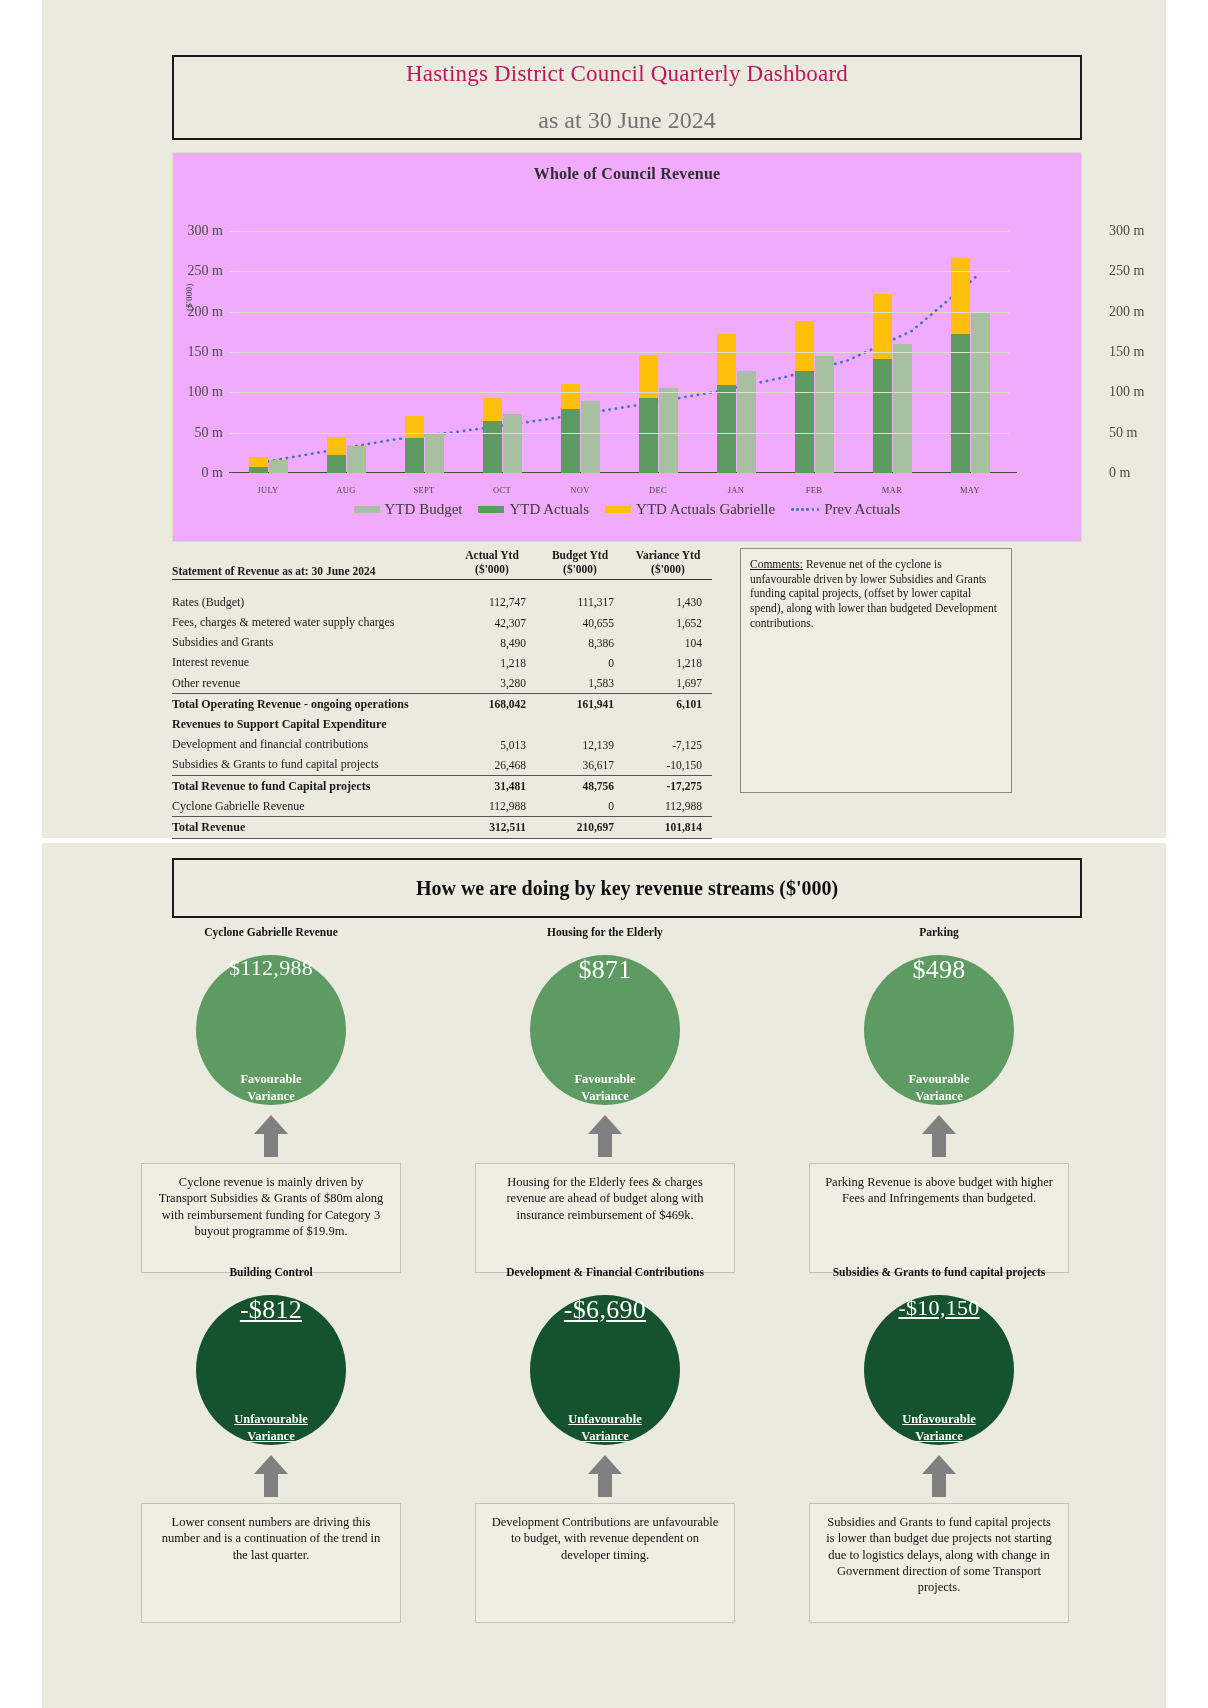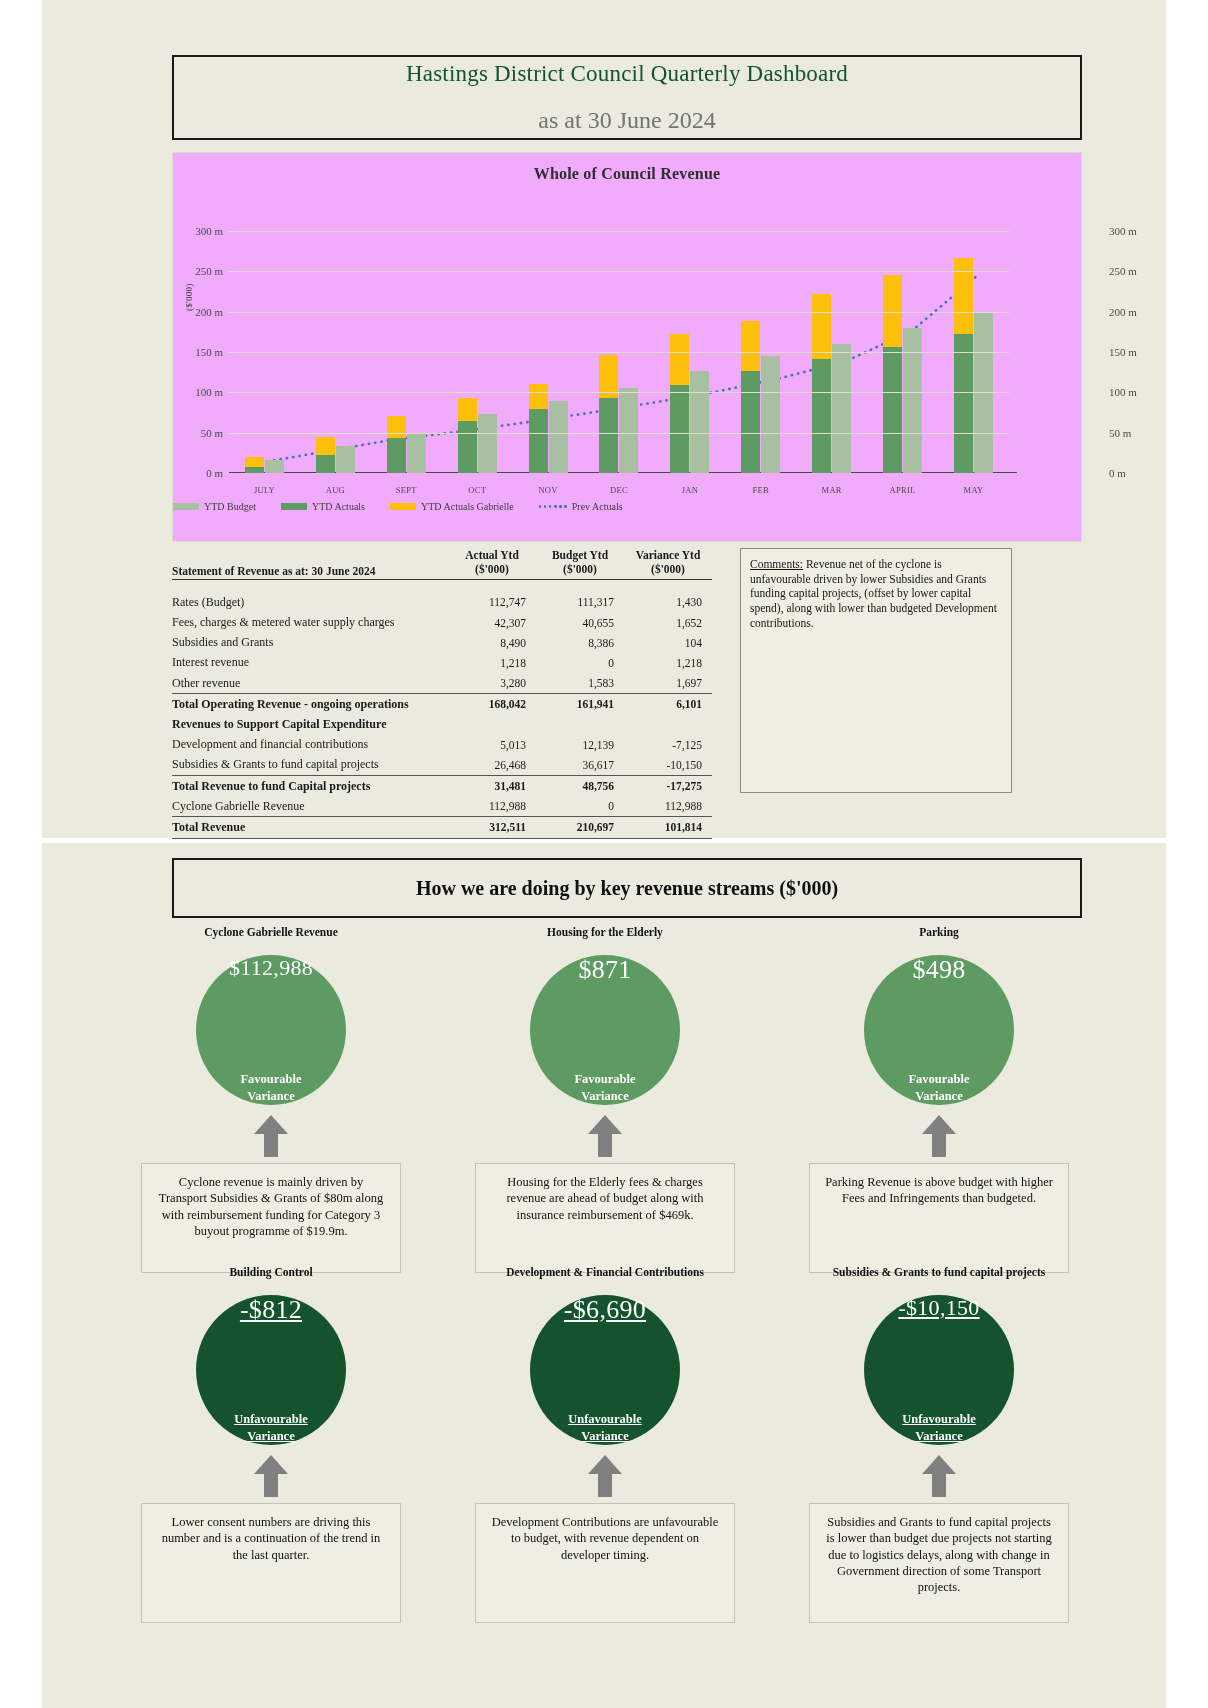--- a/index.html
+++ b/index.html
@@ -31,21 +31,21 @@
     top: 55px;
     width: 910px;
     height: 85px;
     border: 2.5px solid #1a1a1a;
     background: #eaeade;
     display: flex;
     flex-direction: column;
     align-items: center;
     justify-content: center;
   }
-  .title-line1 { font-size: 23px; letter-spacing: .2px; color: #14532d; }
+  .title-line1 { font-size: 23px; letter-spacing: .2px; color: #be185d; }
   .title-line2 { font-size: 24px; color: #737373; margin-top: 20px; }
 
   
   .chart-card {
     position: absolute;
     left: 172px;
     top: 152px;
     width: 910px;
     height: 390px;
     background: #f0abfc;
@@ -86,21 +86,21 @@
   }
   .axisline {
     position: absolute;
     left: 0; right: -8px;
     bottom: 0;
     height: 1.5px;
     background: #4a4a42;
   }
   .ytick {
     position: absolute;
-    font-size: 11px;
+    font-size: 14px;
     color: #4a4a44;
     white-space: nowrap;
   }
   .ytick.left  { right: calc(100% + 6px); transform: translateY(-50%); }
   .ytick.right { left: calc(100% + 100px); transform: translateY(-50%); }
   .bars-layer {
     position: absolute;
     left: 0; top: 0; right: 0; bottom: 0;
     display: flex;
     align-items: flex-end;
@@ -139,24 +139,24 @@
     left: 0; top: 0;
     width: 100%; height: 100%;
     overflow: visible;
     pointer-events: none;
   }
   .legend {
     position: absolute;
     left: 0; right: 0;
     top: 348px;
     display: flex;
-    justify-content: flex-start;
+    justify-content: center;
     align-items: center;
-    gap: 25px;
-    font-size: 10px;
+    gap: 16px;
+    font-size: 15px;
     color: #3c3c38;
   }
   .legend-item { display: flex; align-items: center; gap: 5px; }
   .legend-swatch { width: 26px; height: 7px; display: inline-block; }
   .legend-dots {
     width: 28px; height: 8px; display: inline-flex;
     align-items: center; gap: 2.5px;
   }
   .legend-dots i {
     width: 2.6px; height: 2.6px; border-radius: 50%;
@@ -392,28 +392,20 @@
               <div class="bar-budget" style="height: 116.906px;"></div>
               <div class="xtick">FEB</div>
             </div>
             <div class="month-group">
               <div class="bar-actual" style="height: 178.987px;">
                 <div class="seg-gab" style="height: 65.3062px;"></div>
                 <div class="seg-act" style="height: 113.681px;"></div>
               </div>
               <div class="bar-budget" style="height: 129px;"></div>
               <div class="xtick">MAR</div>
-            </div>
-            <div class="month-group">
-              <div class="bar-actual" style="height: 197.531px;">
-                <div class="seg-gab" style="height: 71.7562px;"></div>
-                <div class="seg-act" style="height: 125.775px;"></div>
-              </div>
-              <div class="bar-budget" style="height: 145.125px;"></div>
-              <div class="xtick">APRIL</div>
             </div>
             <div class="month-group">
               <div class="bar-actual" style="height: 215.269px;">
                 <div class="seg-gab" style="height: 76.5938px;"></div>
                 <div class="seg-act" style="height: 138.675px;"></div>
               </div>
               <div class="bar-budget" style="height: 159.637px;"></div>
               <div class="xtick">MAY</div>
             </div>
           </div>

